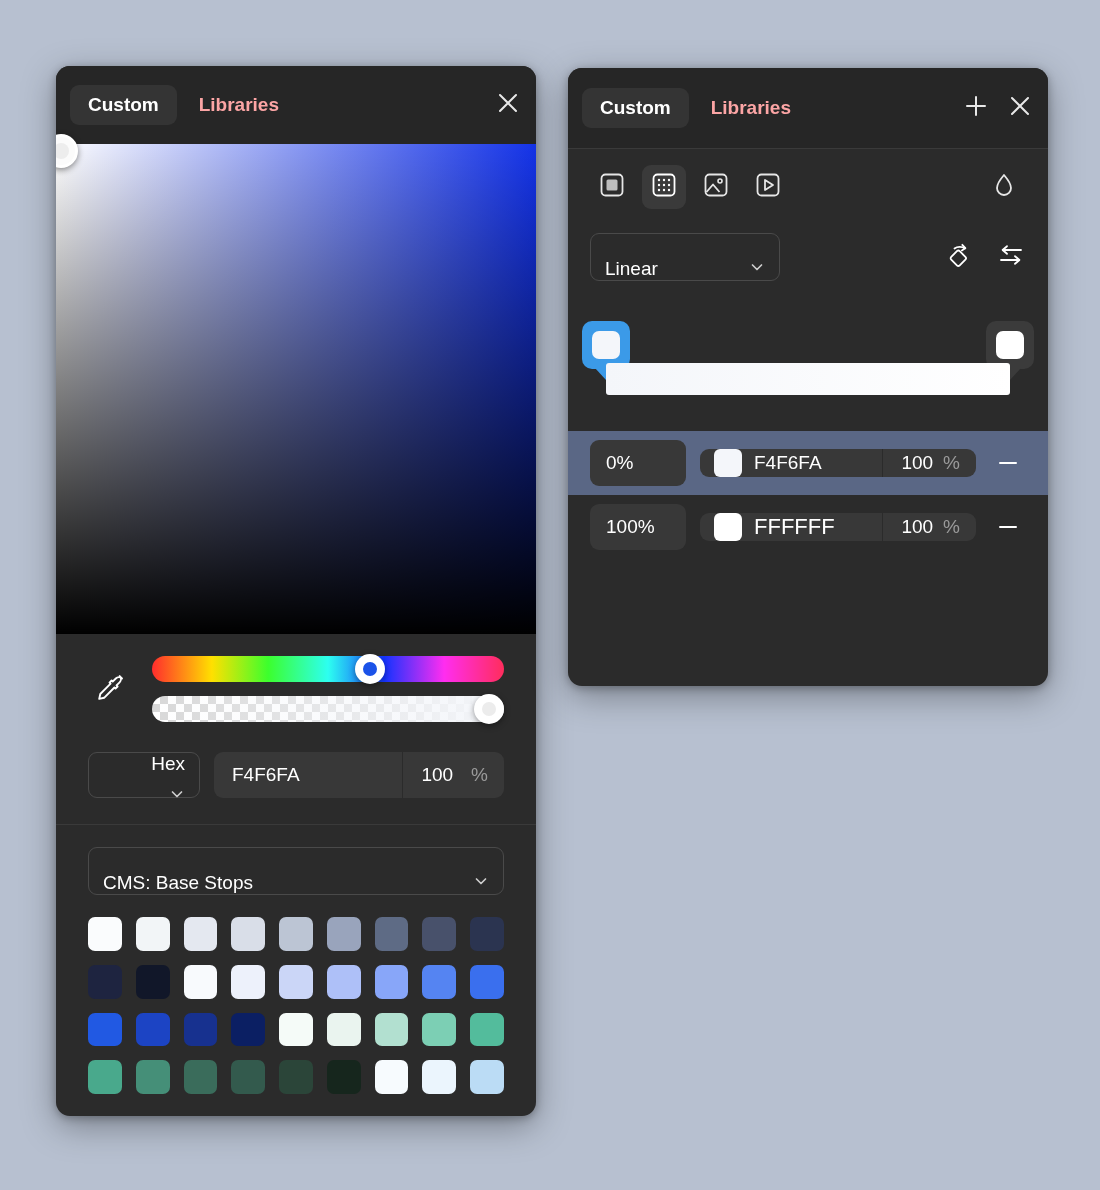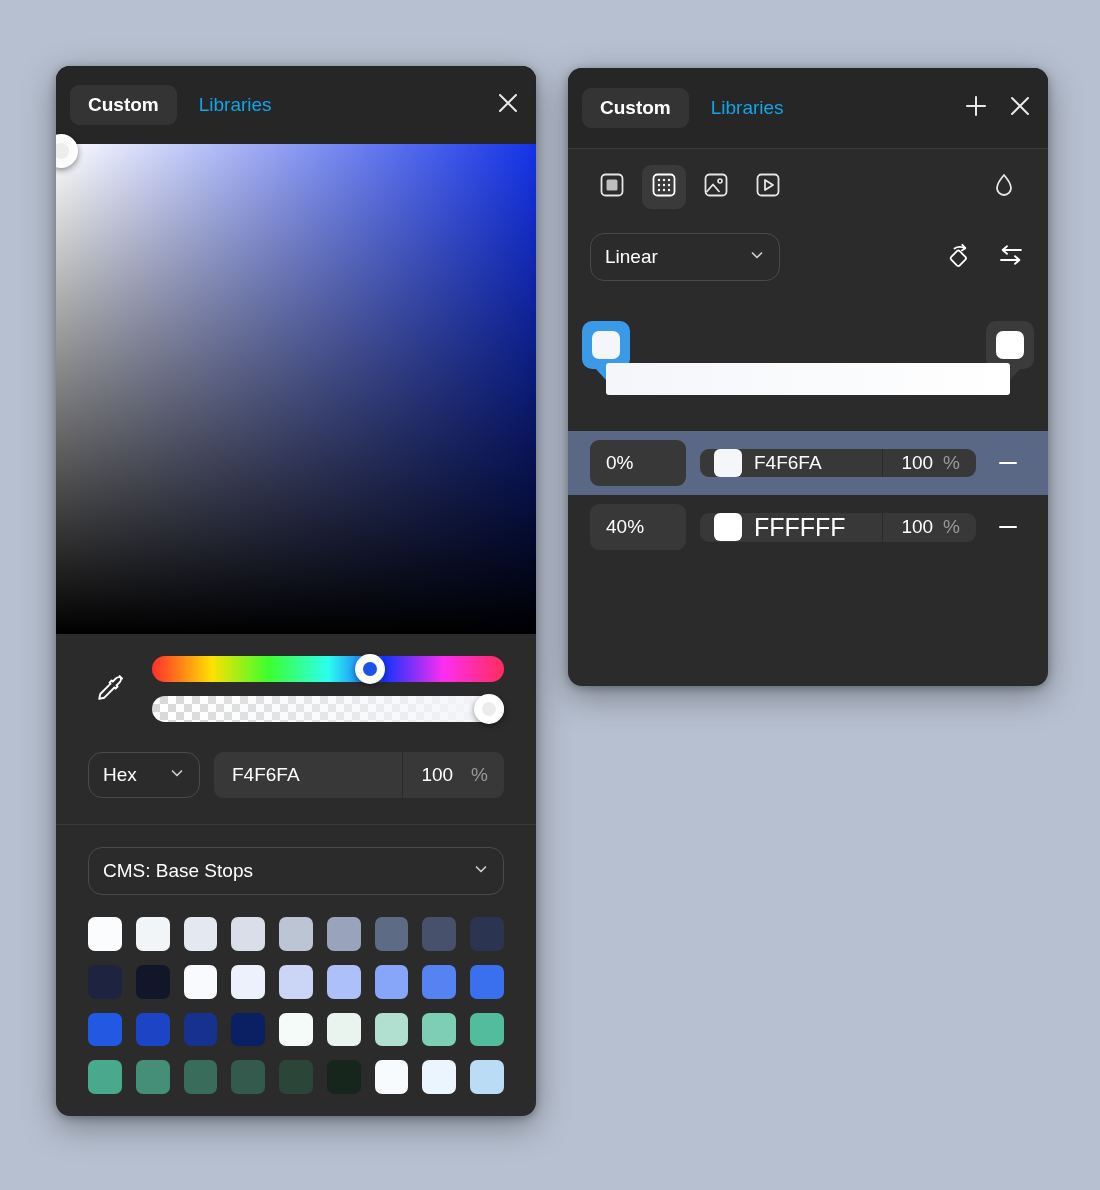--- a/index.html
+++ b/index.html
@@ -24,21 +24,21 @@
     background: #262626;
     padding: 0 14px;
   }
   .tabs { display: flex; align-items: center; gap: 4px; flex: 1; }
   .tab {
     font-size: 19px; font-weight: bold; color: #9b9b9b;
     padding: 9px 18px; border-radius: 9px;
     white-space: nowrap;
   }
   .tab.active { color: #ffffff; background: #343434; }
-  .tab.inactive { font-weight: normal; color: #0ea5e9; }
+  .tab.inactive { font-weight: bold; color: #fca5a5; }
   .hdr-icons { display: flex; align-items: center; gap: 16px; }
   .ico { display: block; }
 
   
   #left-panel { left: 56px; top: 66px; width: 480px; height: 1050px; }
   #left-panel .panel-header { height: 78px; }
 
   .sat-field {
     position: relative;
     width: 480px; height: 490px;
@@ -95,27 +95,27 @@
   .thumb.alpha-thumb::after {
     content: ""; position: absolute; inset: 8px;
     border-radius: 50%; background: #ececec;
   }
 
   .hex-row {
     display: flex; align-items: center; gap: 14px;
     padding: 24px 32px 26px 32px;
   }
   .select-box {
-    display: flex; align-items: center; justify-content: space-between;
+    display: flex; align-items: flex-end; justify-content: space-between;
     gap: 10px;
     height: 46px; padding: 0 14px;
-    border: 1px solid #4a4a4a; border-radius: 14px;
+    border: 1px solid #4a4a4a; border-radius: 9px;
     color: #ffffff; font-size: 19px;
   }
-  #hex-mode-select { width: 112px; }
+  #hex-mode-select { width: 112px; flex-direction: column; }
   .field-group {
     display: flex; align-items: stretch; flex: 1;
     background: #383838; border-radius: 9px; overflow: hidden;
   }
   .field-group .val {
     display: flex; align-items: center;
     padding: 0 18px; height: 46px;
     color: #ffffff; font-size: 19px;
   }
   .field-group .val.grow { flex: 1; }
@@ -442,26 +442,26 @@
             <div style="display: flex; align-items: center; padding: 0px 10px 0px 18px; color: rgb(255, 255, 255); font-size: 19px;">100</div>
             <div style="display: flex; align-items: center; padding-right: 16px; color: rgb(154, 154, 154); font-size: 19px;">%</div>
           </div>
           <div class="stop-minus">
             <svg width="28" height="28" viewBox="0 0 28 28">
               <path d="M6 14 H22" stroke="#ffffff" stroke-width="2" stroke-linecap="round"></path>
             </svg>
           </div>
         </div>
         <div class="stop-row">
-          <div class="stop-pos">40%</div>
+          <div class="stop-pos">100%</div>
           <div class="stop-color-group">
             <div class="sw-wrap">
               <span class="sw" style="background: rgb(255, 255, 255);"></span>
             </div>
-            <div class="val grow" style="display: flex; align-items: center; flex: 1 1 0%; color: rgb(255, 255, 255); font-size: 25px;">FFFFFF</div>
+            <div class="val grow" style="display: flex; align-items: center; flex: 1 1 0%; color: rgb(255, 255, 255); font-size: 22px;">FFFFFF</div>
             <div style="width: 1px; background: rgb(43, 43, 43);"></div>
             <div style="display: flex; align-items: center; padding: 0px 10px 0px 18px; color: rgb(255, 255, 255); font-size: 19px;">100</div>
             <div style="display: flex; align-items: center; padding-right: 16px; color: rgb(154, 154, 154); font-size: 19px;">%</div>
           </div>
           <div class="stop-minus">
             <svg width="28" height="28" viewBox="0 0 28 28">
               <path d="M6 14 H22" stroke="#ffffff" stroke-width="2" stroke-linecap="round"></path>
             </svg>
           </div>
         </div>

